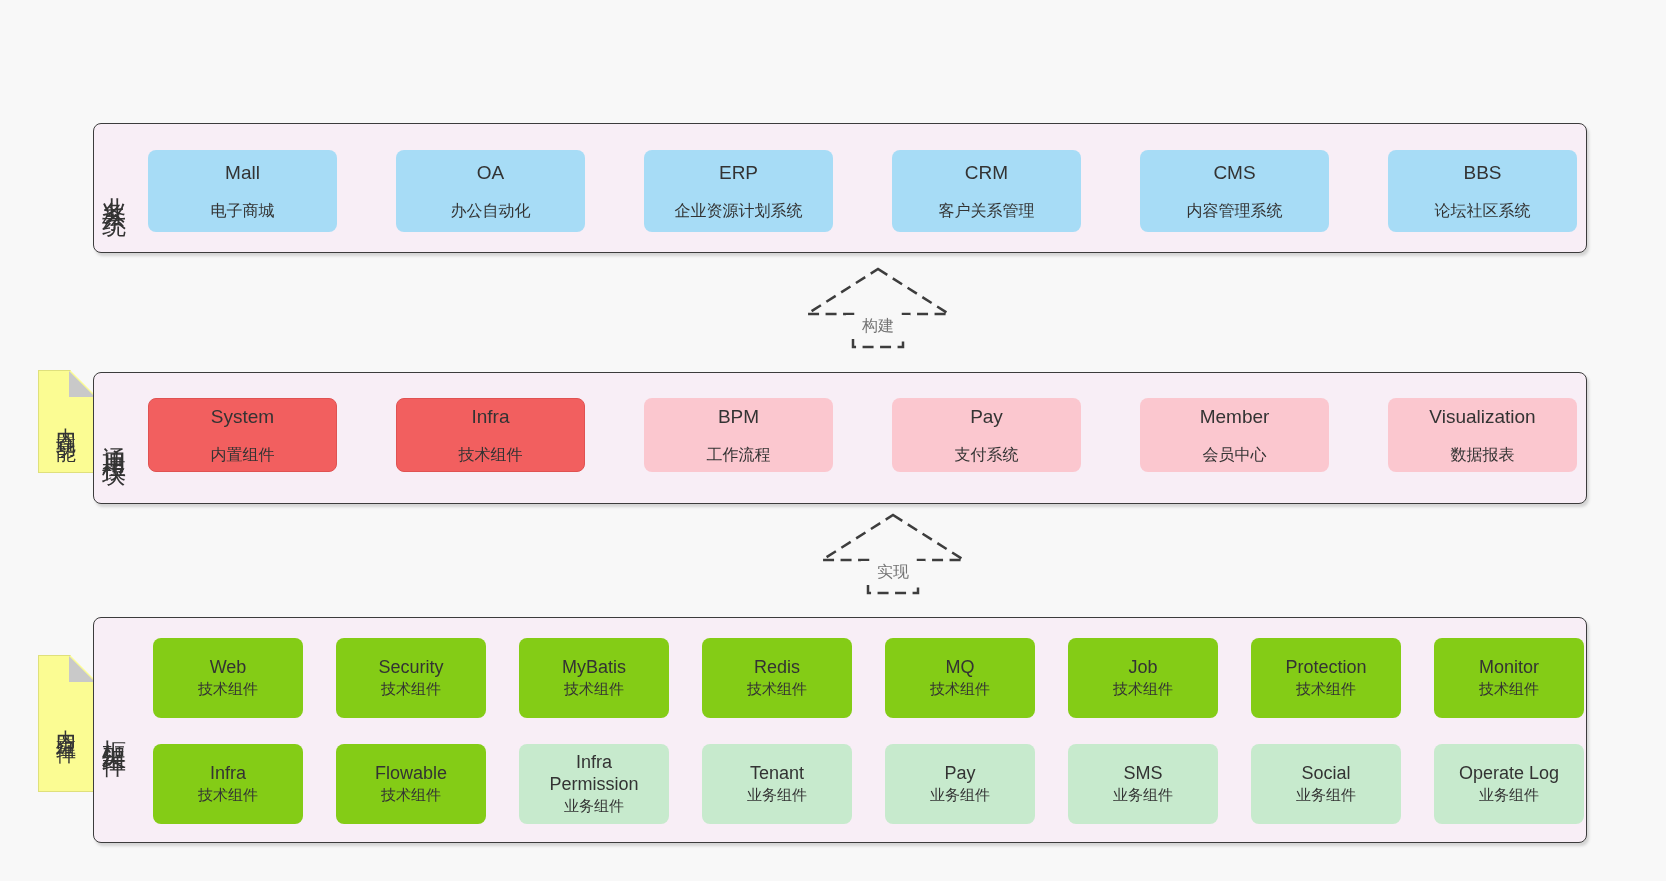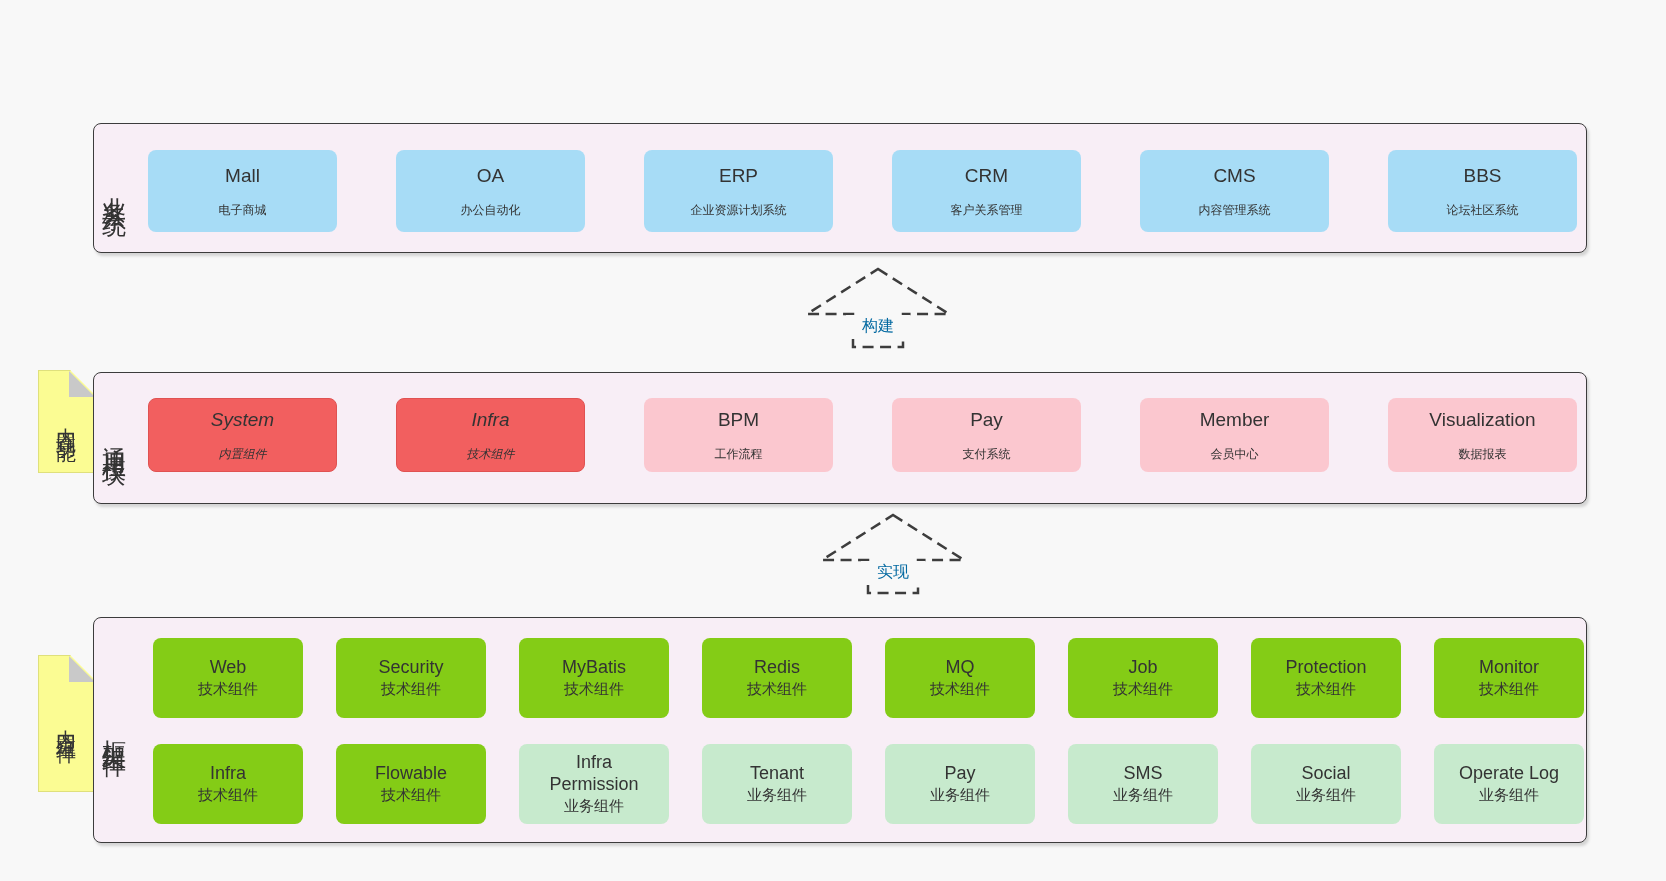--- a/index.html
+++ b/index.html
@@ -33,25 +33,25 @@
   .box{
     position:absolute;border-radius:8px;box-sizing:border-box;
     display:flex;flex-direction:column;align-items:center;justify-content:center;
     text-align:center;z-index:3;line-height:1.25;padding:11px 12px;
   }
   .row-a{top:150px;height:82px;width:189px;}
   .row-b{top:398px;height:74px;width:189px;}
   .row-c{top:638px;height:80px;width:150px;}
   .row-d{top:744px;height:80px;width:150px;}
   .box .en{font-size:19px;}
-  .box .cn{font-size:12px;margin-top:16px;}
+  .box .cn{font-size:16px;margin-top:16px;}
   .box.sm .en{font-size:18px;line-height:1.2;}
   .box.sm .cn{font-size:15px;margin-top:2px;}
   .v-blue{background:#a7dcf6;}
-  .v-red{background:#f25f5f;border:1px solid #e05252;font-style:italic;}
+  .v-red{background:#f25f5f;border:1px solid #e05252;}
   .v-pink{background:#fbc7cf;}
   .v-green{background:#84cc16;}
   .v-light{background:#c7eacd;}
   .note{
     position:absolute;left:38px;width:58px;z-index:1;
     background:#fbfc93;border:1px solid #dfe07c;box-sizing:border-box;
     clip-path:polygon(0 0,calc(100% - 26px) 0,100% 26px,100% 100%,0 100%);
     display:flex;align-items:center;justify-content:center;
     box-shadow:2px 2px 2px rgba(0,0,0,0.12);
   }
@@ -66,21 +66,21 @@
   }
   .note1{top:370px;height:103px;}
   .note2{top:655px;height:137px;}
   .arrow{position:absolute;width:160px;height:84px;z-index:2;}
   .arrow path{
     fill:none;stroke:#3d3d3d;stroke-width:2.5;
     stroke-dasharray:11 6.5;
   }
   .arrow-label{
     position:absolute;z-index:3;width:64px;text-align:center;
-    font-size:16px;color:#0369a1;background:#f8f8f8;padding:1px 0;
+    font-size:16px;color:#737373;background:#f8f8f8;padding:1px 0;
   }
 </style>
 </head>
 <body>
 
 <div class="band band1"></div>
 <div class="vlabel vl1">
   <span>业务系统</span>
 </div>
 <div class="box v-blue row-a" style="left:148px">

